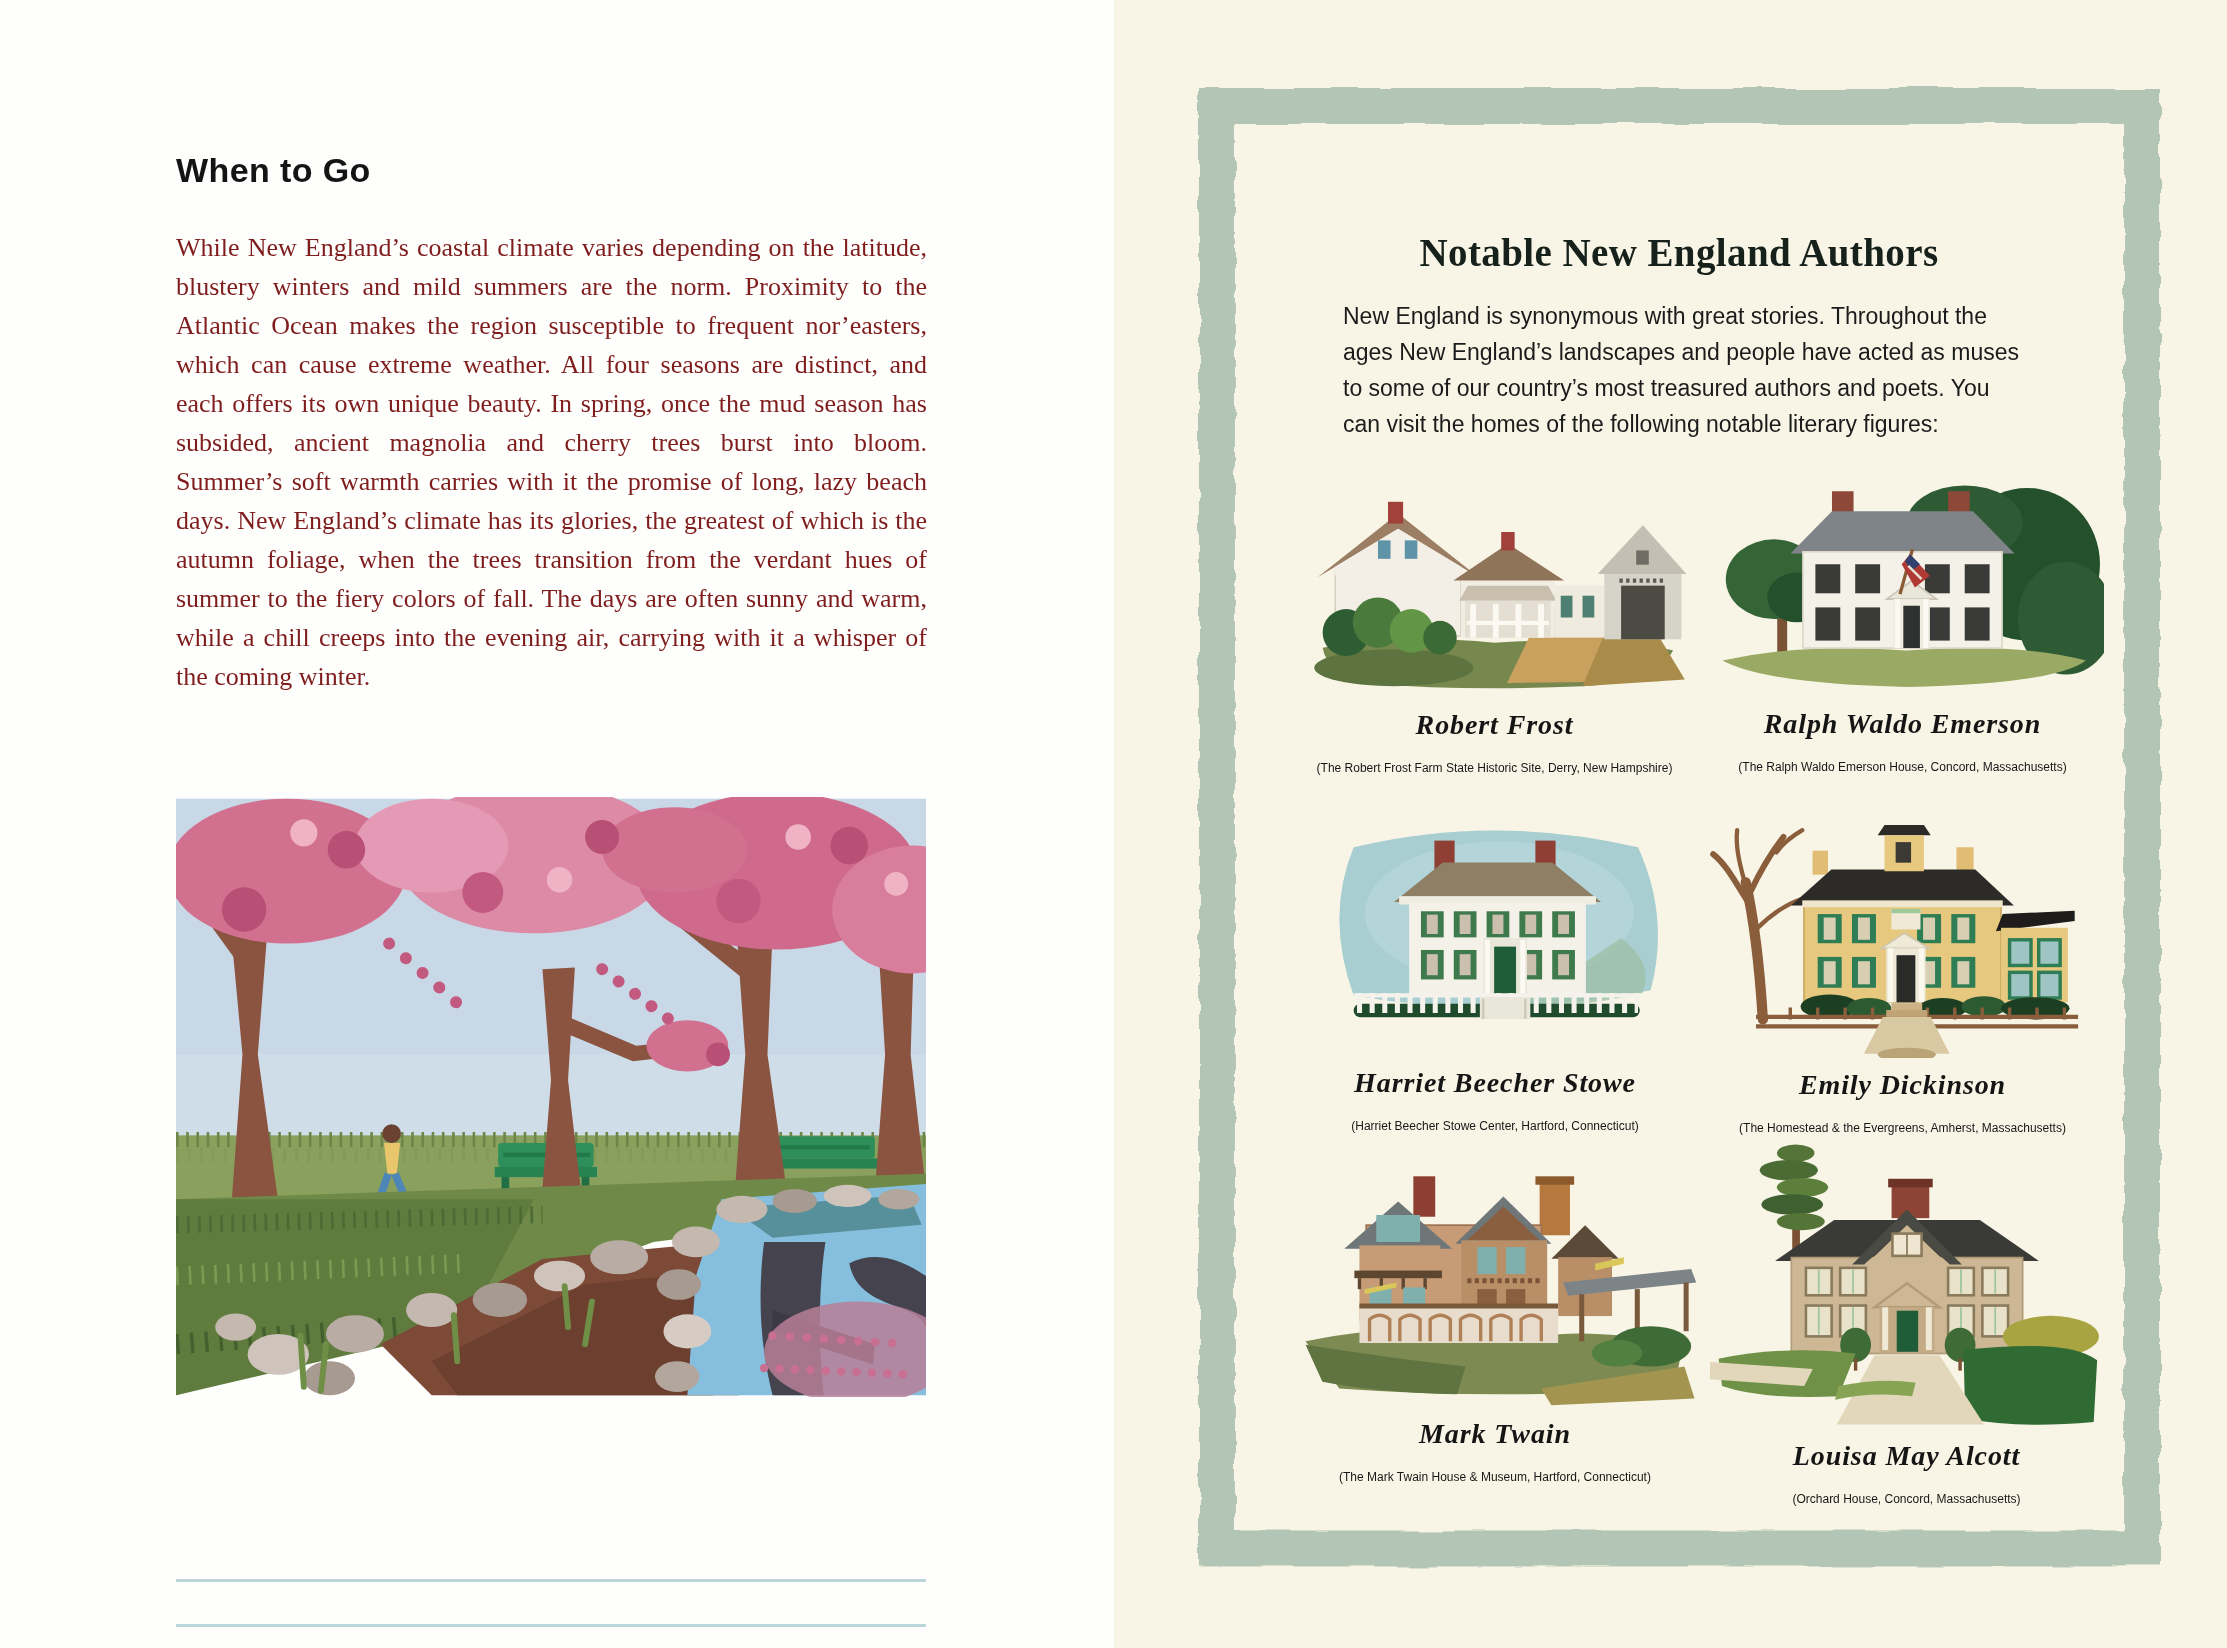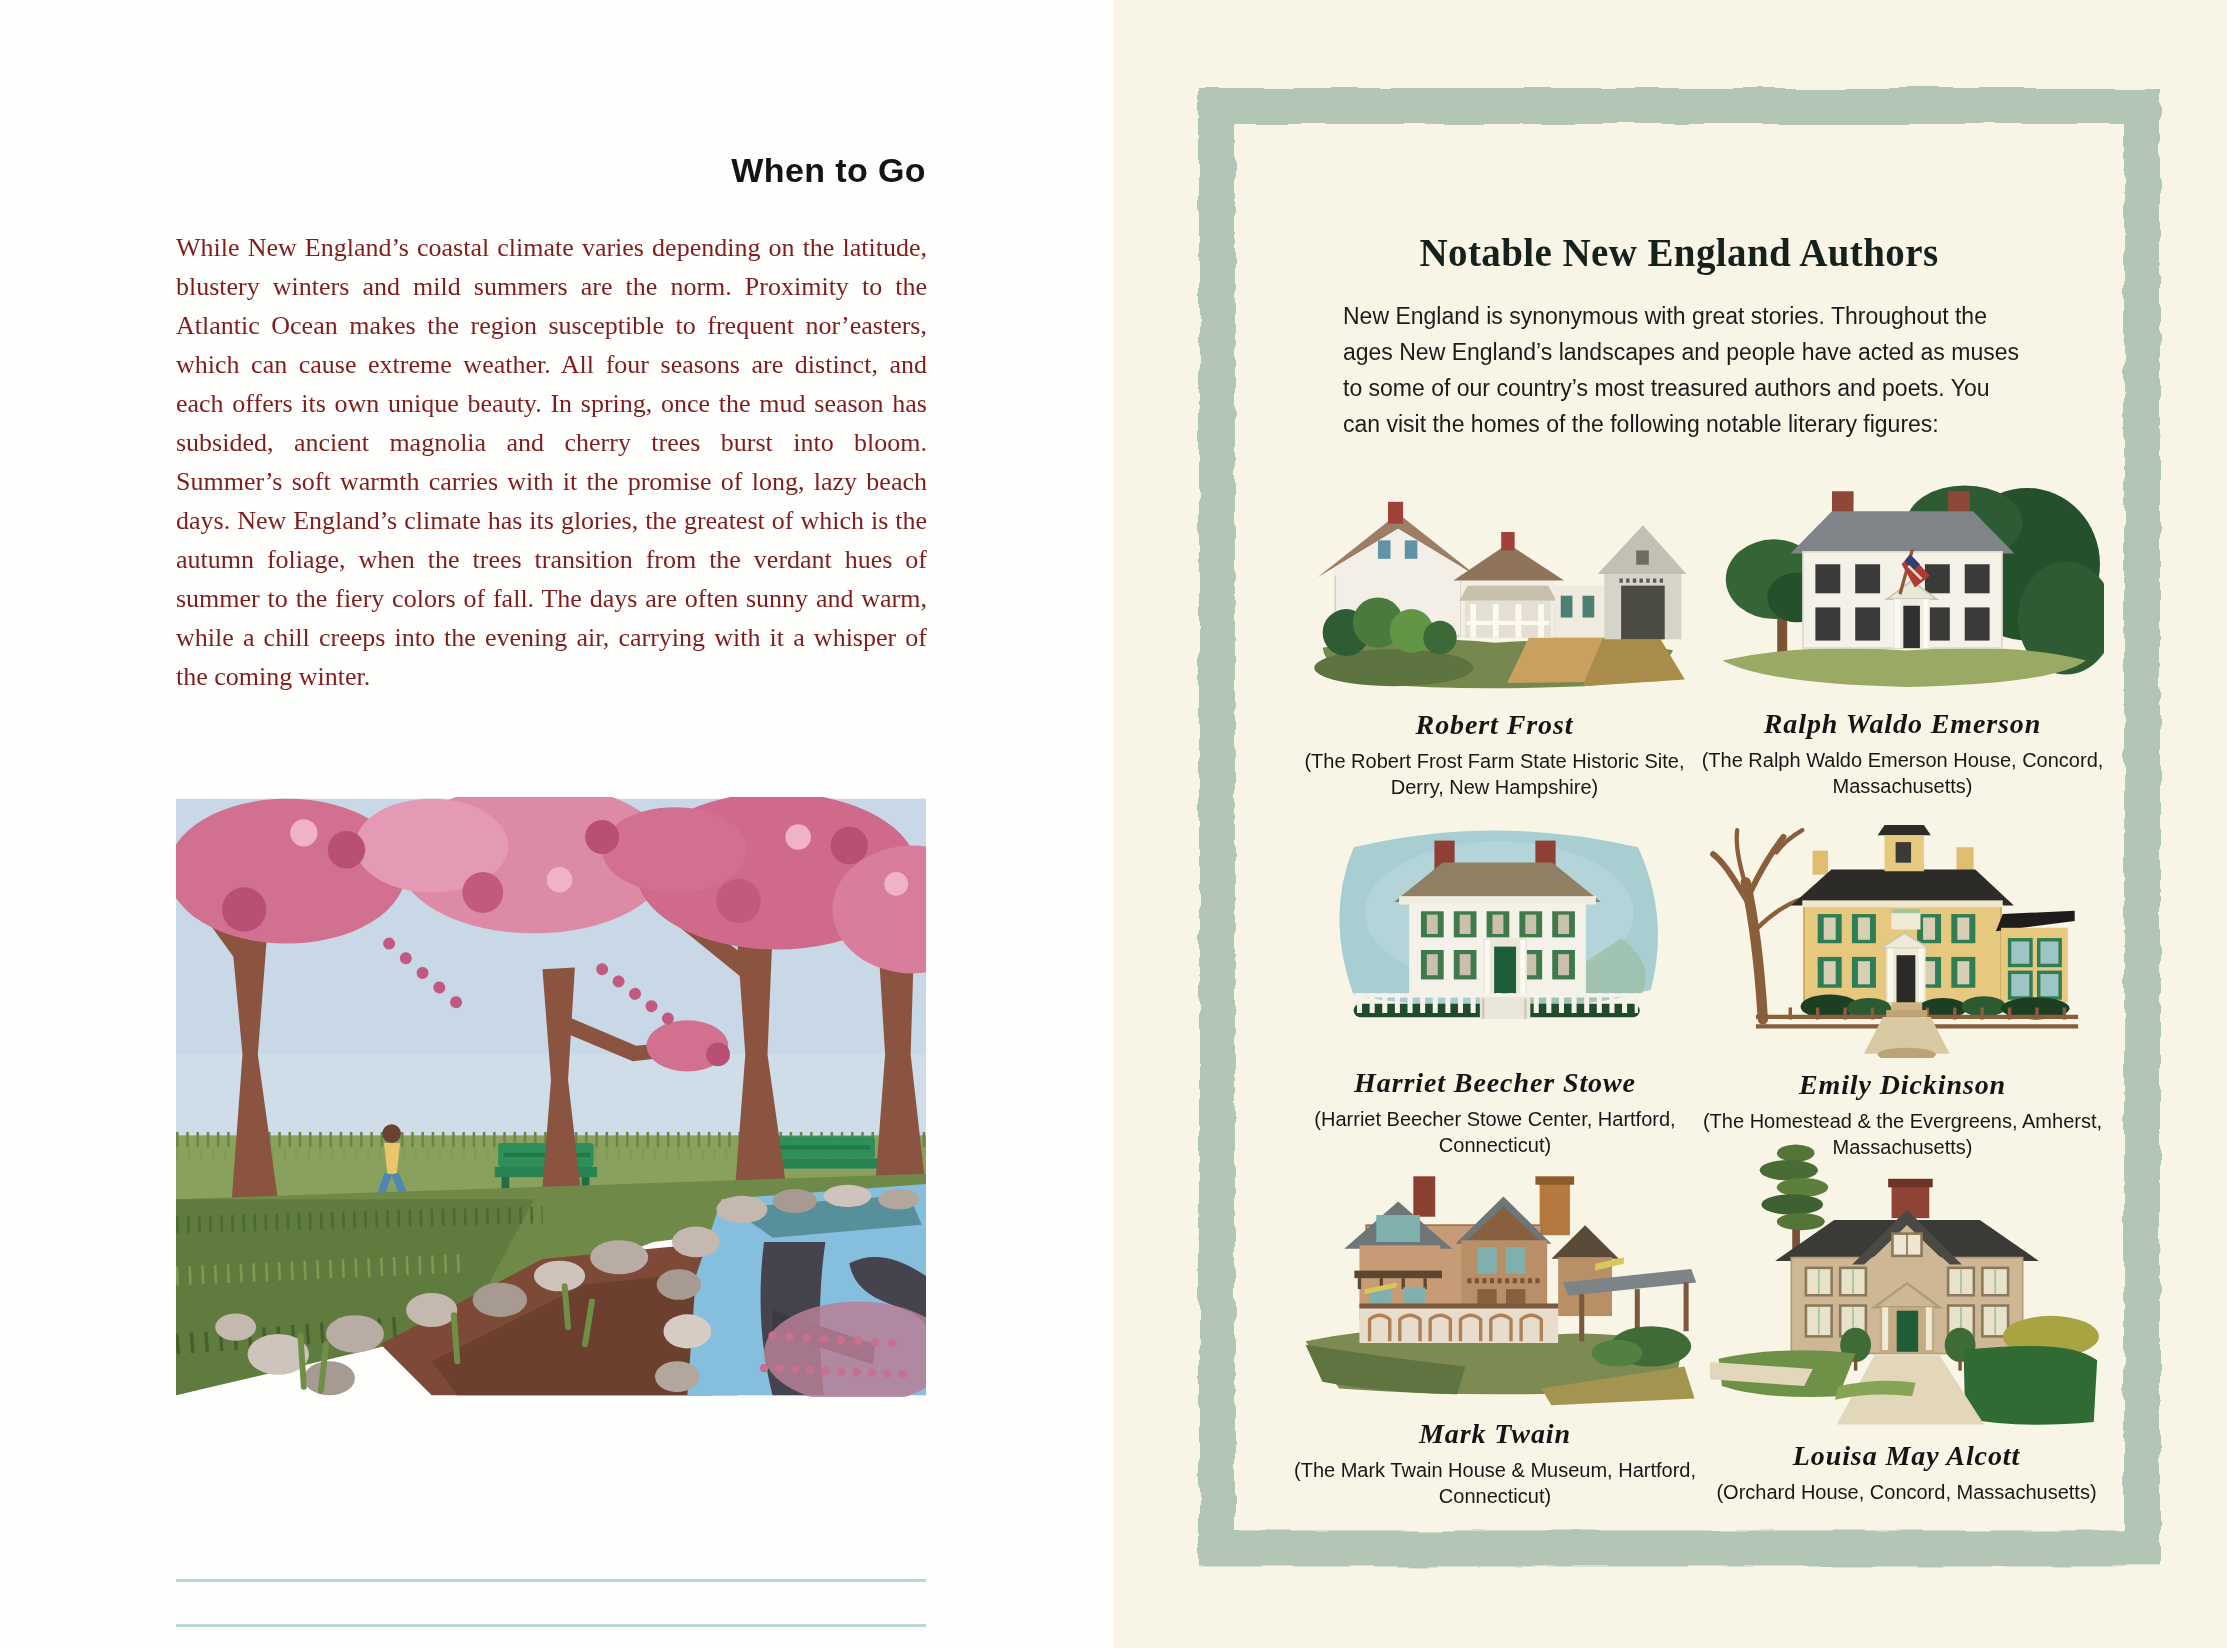--- a/index.html
+++ b/index.html
@@ -1,20 +1,20 @@
 <!DOCTYPE html>
 <html style="font-size:13.7px"><head>
 <meta charset="utf-8">
 <style>
   html,body{margin:0;padding:0;background:#e8e8e4;}
   #stage{position:relative;width:2227px;height:1648px;background:#fefefc;overflow:hidden;
          font-family:"Liberation Sans",sans-serif;}
   
   .left-page{position:absolute;left:0;top:0;width:1114px;height:1648px;background:#fefefc;}
-  .page-heading{position:absolute;left:176px;top:151px;width:750px;text-align:right;
+  .page-heading{position:absolute;left:176px;top:151px;width:750px;text-align:left;
     font-family:"Liberation Sans",sans-serif;font-weight:bold;font-size:34px;letter-spacing:0.4px;color:#141414;}
   .body-par{position:absolute;left:176px;top:228px;width:751px;
     font-family:"Liberation Serif",serif;font-size:26px;line-height:39px;color:#7f1d1d;
     text-align:justify;}
   .illus-wrap{position:absolute;left:176px;top:797px;width:750px;height:600px;}
   .illus-wrap svg{display:block;width:100%;height:100%;}
   .footer-rule{position:absolute;left:176px;width:750px;height:2.6px;background:#bcd7da;}
   .page-footer{position:absolute;left:176px;top:1590px;width:750px;font-size:18px;color:#1c1c1c;letter-spacing:0.9px;}
   .page-footer .num{font-weight:bold;}
   .page-footer .sep{color:#555;padding:0 6.9px;font-weight:400;}
@@ -22,21 +22,21 @@
   .right-page{position:absolute;left:1114px;top:0;width:1114px;height:1648px;background:#f8f5e6;}
   .frame-svg{position:absolute;left:1174px;top:64px;width:1011px;height:1529px;overflow:visible;}
   .rp-title{position:absolute;left:1199px;top:230px;width:960px;text-align:center;
     font-family:"Liberation Serif",serif;font-weight:600;font-size:39px;color:#17211c;letter-spacing:0.4px;}
   .rp-intro{position:absolute;left:1343px;top:298px;width:685px;
     font-size:23px;line-height:36px;color:#1b1b1b;font-weight:500;}
   .tile{position:absolute;text-align:center;}
   .tile svg{display:block;margin:0 auto;}
   .a-name{font-family:Liberation Serif, serif;font-style:italic;font-weight:bold;
     font-size:28px;color:#151515;margin-top:11px;letter-spacing:0.9px;}
-  .a-cap{font-size:20px;line-height:26px;color:#171717;font-weight:500;margin-top:7px;}
+  .a-cap{font-size:12px;line-height:26px;color:#171717;font-weight:500;margin-top:14px;}
 </style>
 </head>
 <body>
 
 <div id="stage">
 
   <div class="left-page">
     <div class="page-heading">When to Go</div>
     <div class="body-par">While New England’s coastal climate varies depending on the latitude, blustery winters and mild summers are the norm. Proximity to the Atlantic Ocean makes the region susceptible to frequent nor’easters, which can cause extreme weather. All four seasons are distinct, and each offers its own unique beauty. In spring, once the mud season has subsided, ancient magnolia and cherry trees burst into bloom. Summer’s soft warmth carries with it the promise of long, lazy beach days. New England’s climate has its glories, the greatest of which is the autumn foliage, when the trees transition from the verdant hues of summer to the fiery colors of fall. The days are often sunny and warm, while a chill creeps into the evening air, carrying with it a whisper of the coming winter.</div>
 

